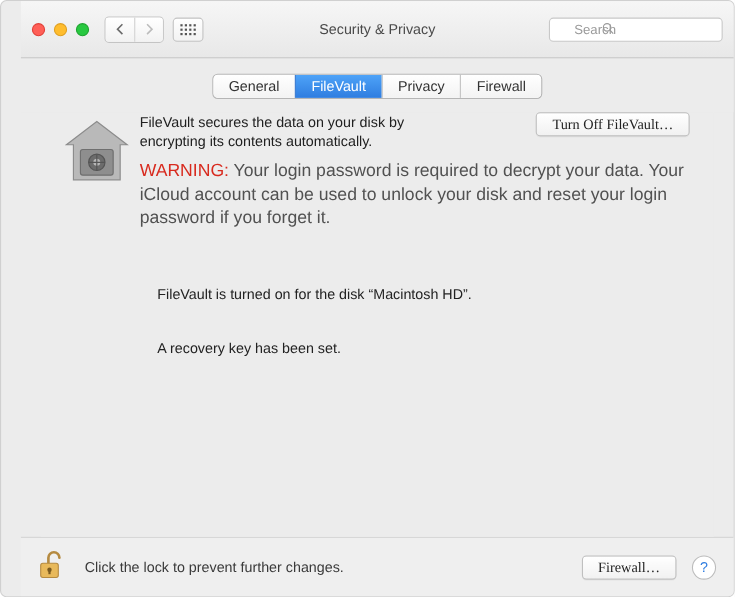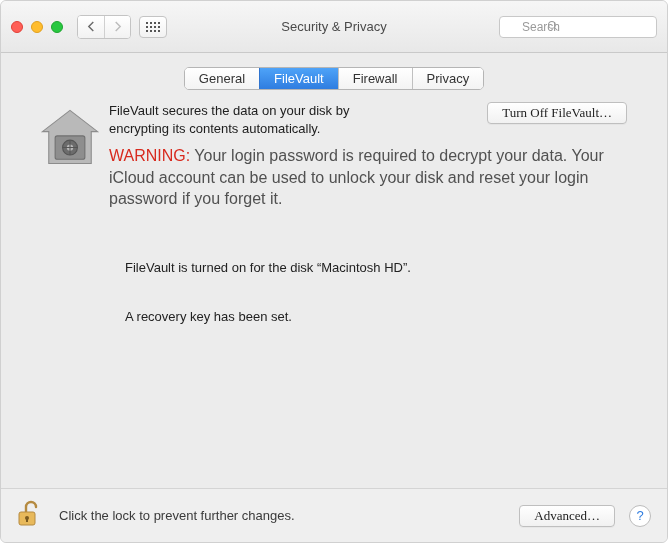--- a/index.html
+++ b/index.html
@@ -14,20 +14,21 @@
   }
   .window {
     width: 668px;
     height: 543px;
     background: #ececec;
     display: flex;
     flex-direction: column;
     border: 1px solid #d0d0d0;
     border-radius: 6px;
     overflow: hidden;
+    padding-left: 18px;
   }
   
   .toolbar {
     height: 52px;
     background: linear-gradient(#f6f6f6, #e8e8e8);
     border-bottom: 1px solid #c9c9c9;
     display: flex;
     align-items: center;
     padding: 0 10px;
     position: relative;
@@ -260,22 +261,22 @@
           </svg>
       </span>
       <input class="search-input" type="text" placeholder="Search" style="">
     </div>
   </div>
 
   <div class="tabs-row">
     <div class="seg">
       <button>General</button>
       <button class="active">FileVault</button>
+      <button>Privacy</button>
       <button>Firewall</button>
-      <button>Privacy</button>
     </div>
   </div>
 
   <div class="panel">
     <div class="top-section">
       <div class="house-icon">
         <svg width="68" height="68" viewBox="0 0 64 64">
           <polygon points="32,6 58,26 52,26 52,56 12,56 12,26 6,26" fill="#b9b9b9" stroke="#8c8c8c" stroke-width="1"></polygon>
           <rect x="18" y="30" width="28" height="22" rx="2" fill="#8e8e8e" stroke="#6f6f6f"></rect>
           <circle cx="32" cy="41" r="7" fill="#6c6c6c" stroke="#555"></circle>
@@ -304,17 +305,17 @@
   <div class="footer">
     <div class="lock-wrap">
       <svg width="24" height="28" viewBox="0 0 24 28">
         <path d="M9 12 V7 a5 5 0 0 1 10 0" fill="none" stroke="#b58a40" stroke-width="2.4" stroke-linecap="round"></path>
         <rect x="2" y="12" width="16" height="13" rx="2" fill="#e8b95b" stroke="#b58a40"></rect>
         <circle cx="10" cy="18" r="2" fill="#7a5a20"></circle>
         <rect x="9" y="18" width="2" height="4" fill="#7a5a20"></rect>
       </svg>
     </div>
     <div class="footer-text">Click the lock to prevent further changes.</div>
-    <button class="mac-btn">Advanced…</button>
+    <button class="mac-btn">Firewall…</button>
     <div class="help-btn">?</div>
   </div>
 
 </div>
 
 </body></html>

